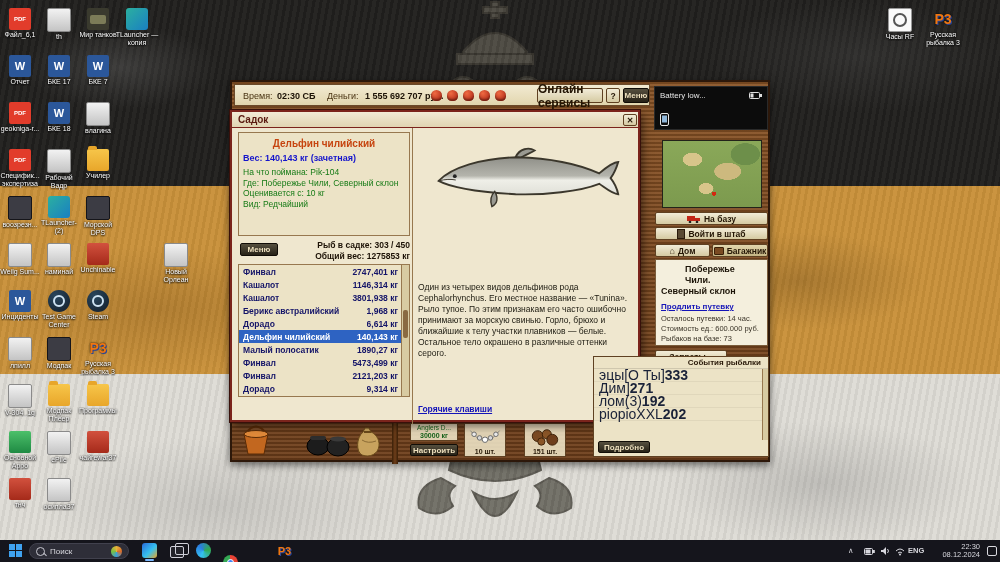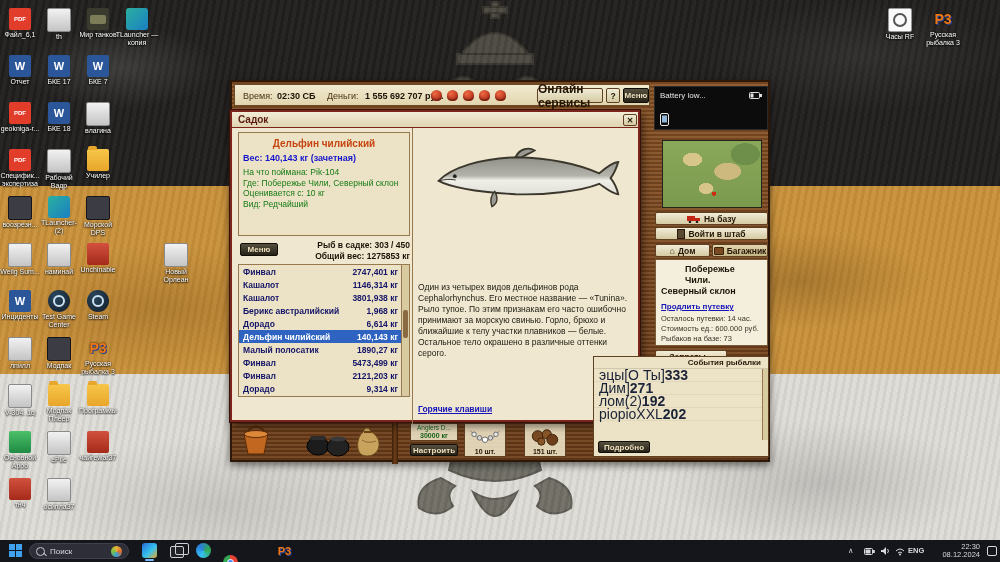--- a/index.html
+++ b/index.html
@@ -479,21 +479,21 @@
     <div style="height:12px;text-align:right;padding:1px 7px 0 0;font-size:8px;font-weight:bold;color:#2a1a0a;border-bottom:1px solid rgba(0,0,0,.12);box-sizing:border-box;">События рыбалки</div>
     <div class="evrow">
         <span>эцы[О Ты]</span>
         <b>333</b>
       </div>
     <div class="evrow">
         <span>Дим]</span>
         <b>271</b>
       </div>
     <div class="evrow">
-        <span>лом(2)</span>
+        <span>лом(3)</span>
         <b>192</b>
       </div>
     <div class="evrow">
         <span>piopioXXL</span>
         <b>202</b>
       </div>
     <div class="abs" style="right:0;top:12px;bottom:16px;width:5px;background:#d8cba2;border-left:1px solid #97784f;"></div>
     <div class="abs gbtn-dark" style="left:4px;bottom:3px;width:52px;height:12px;">Подробно</div>
   </div>
 

